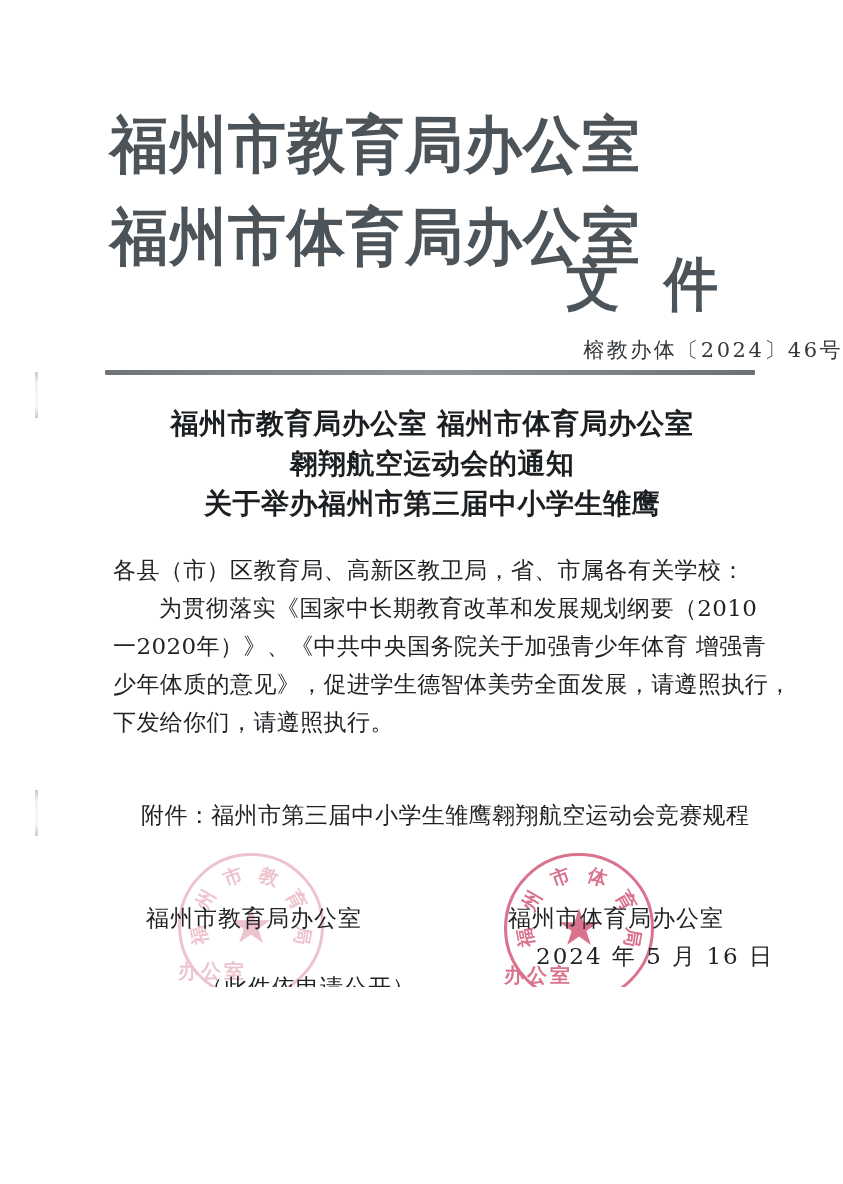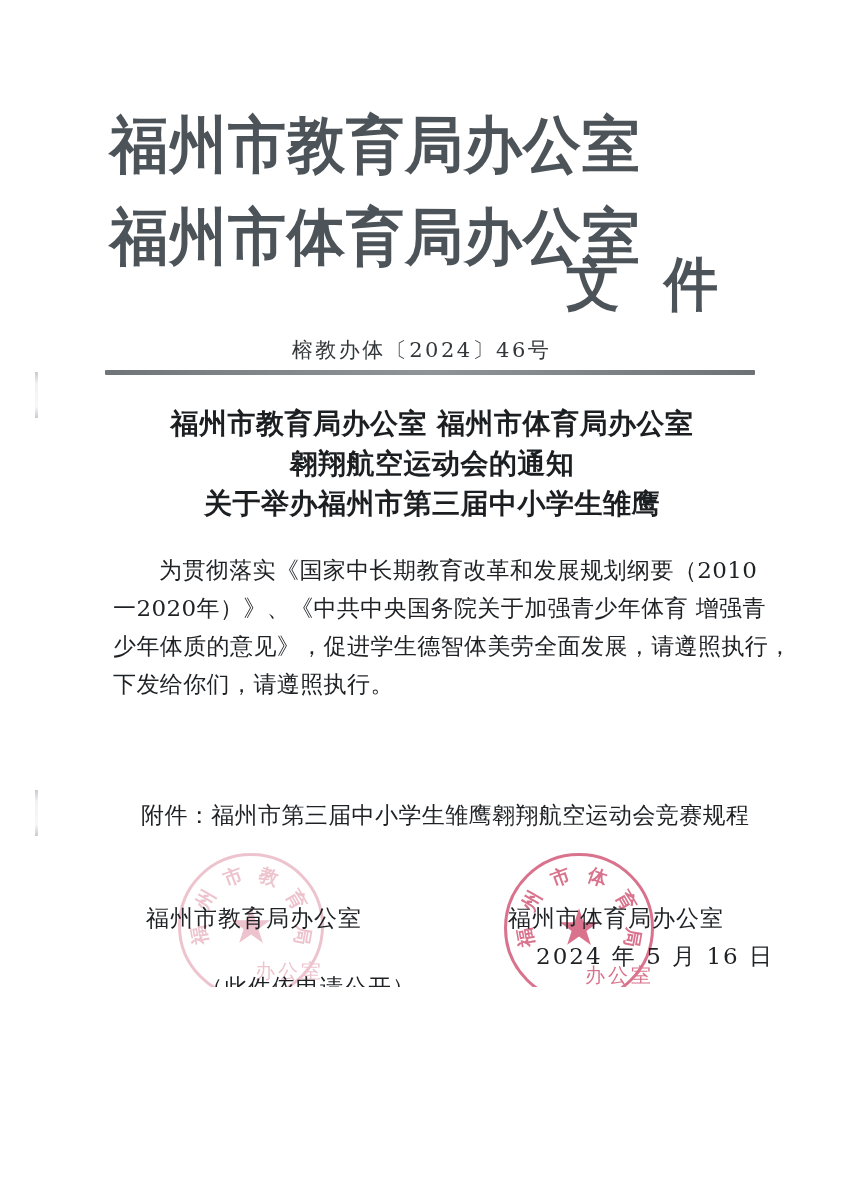--- a/index.html
+++ b/index.html
@@ -74,21 +74,21 @@
     transform: scaleY(1.08);
     transform-origin: left top;
   }
 
   
   .doc-number {
     position: absolute;
     left: 0;
     top: 336px;
     width: 843px;
-    text-align: center;
+    text-align: right;
     font-family: "DejaVu Serif", "Liberation Serif", serif;
     font-size: 21px;
     letter-spacing: 2.5px;
     color: #33373a;
   }
 
   
   .separator {
     position: absolute;
     left: 105px;
@@ -187,23 +187,23 @@
     font-family: "DejaVu Serif", "Liberation Serif", serif;
     font-weight: bold;
     font-size: 19px;
     transform-origin: 0 0;
   }
   .seal .bottom-text {
     position: absolute;
     left: 0;
     bottom: 14px;
     width: 100%;
-    text-align: right;
-    font-family: "DejaVu Serif", "Liberation Serif", serif;
-    font-weight: normal;
+    text-align: left;
+    font-family: "DejaVu Serif", "Liberation Serif", serif;
+    font-weight: bold;
     font-size: 20px;
     letter-spacing: 3px;
   }
 
   
   #seal-education {
     left: 178px;
     top: 853px;
     width: 146px;
     height: 146px;
@@ -275,20 +275,21 @@
 
   <div class="separator"></div>
 
   <div class="title-block">
     <div class="title-line">福州市教育局办公室 福州市体育局办公室</div>
     <div class="title-line">翱翔航空运动会的通知</div>
     <div class="title-line">关于举办福州市第三届中小学生雏鹰</div>
   </div>
 
   <div class="body-block">
+    <div class="body-line">各县（市）区教育局、高新区教卫局，省、市属各有关学校：</div>
     <div class="body-line indent">为贯彻落实《国家中长期教育改革和发展规划纲要（2010</div>
     <div class="body-line">一2020年）》、《中共中央国务院关于加强青少年体育 增强青</div>
     <div class="body-line">少年体质的意见》，促进学生德智体美劳全面发展，请遵照执行，</div>
     <div class="body-line">下发给你们，请遵照执行。</div>
   </div>
 
   <div class="attachment">附件：福州市第三届中小学生雏鹰翱翔航空运动会竞赛规程</div>
 
   <div class="seal" id="seal-education">
     <div class="ring"></div>

